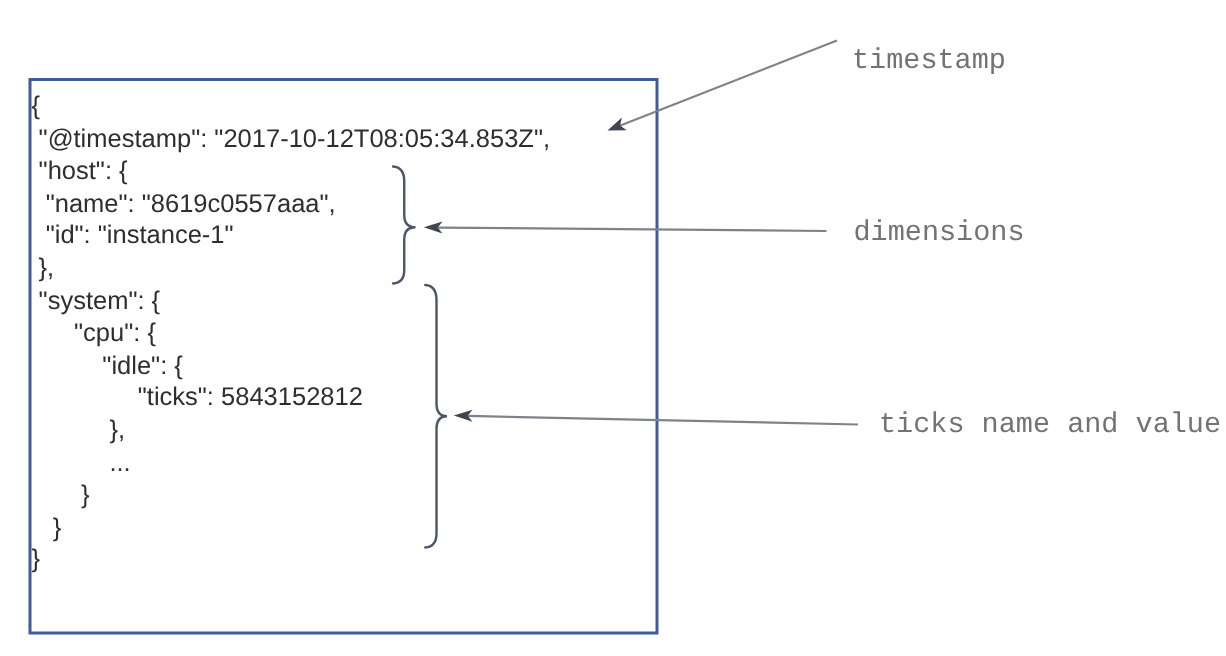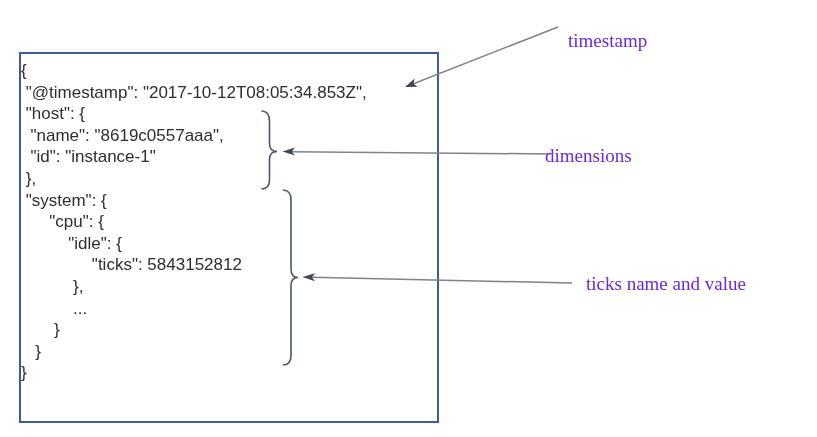--- a/index.html
+++ b/index.html
@@ -25,28 +25,28 @@
   }
   .code-line {
     white-space: pre;
     font-family: "Liberation Sans", sans-serif;
     font-size: 17px;
     line-height: 21.6px;
     color: #2e2e2e;
   }
   .annot-label {
     position: absolute;
-    font-family: Liberation Serif, serif;
+    font-family: Liberation Mono, monospace;
     font-size: 19px;
     line-height: 23px;
-    color: #6d28d9;
+    color: #737373;
     white-space: nowrap;
   }
   .label-timestamp { left: 568px; top: 29px; }
-  .label-dimensions { left: 545px; top: 144px; }
+  .label-dimensions { left: 569px; top: 144px; }
   .label-metric { left: 586px; top: 272px; }
 </style>
 </head>
 <body>
 
 <div class="canvas">
 
   <svg class="shape-layer" viewBox="0 0 817 437" width="817" height="437">
 
     <rect x="20" y="53" width="418" height="369" fill="none" stroke-width="2" stroke="#3e5b9a"></rect>

